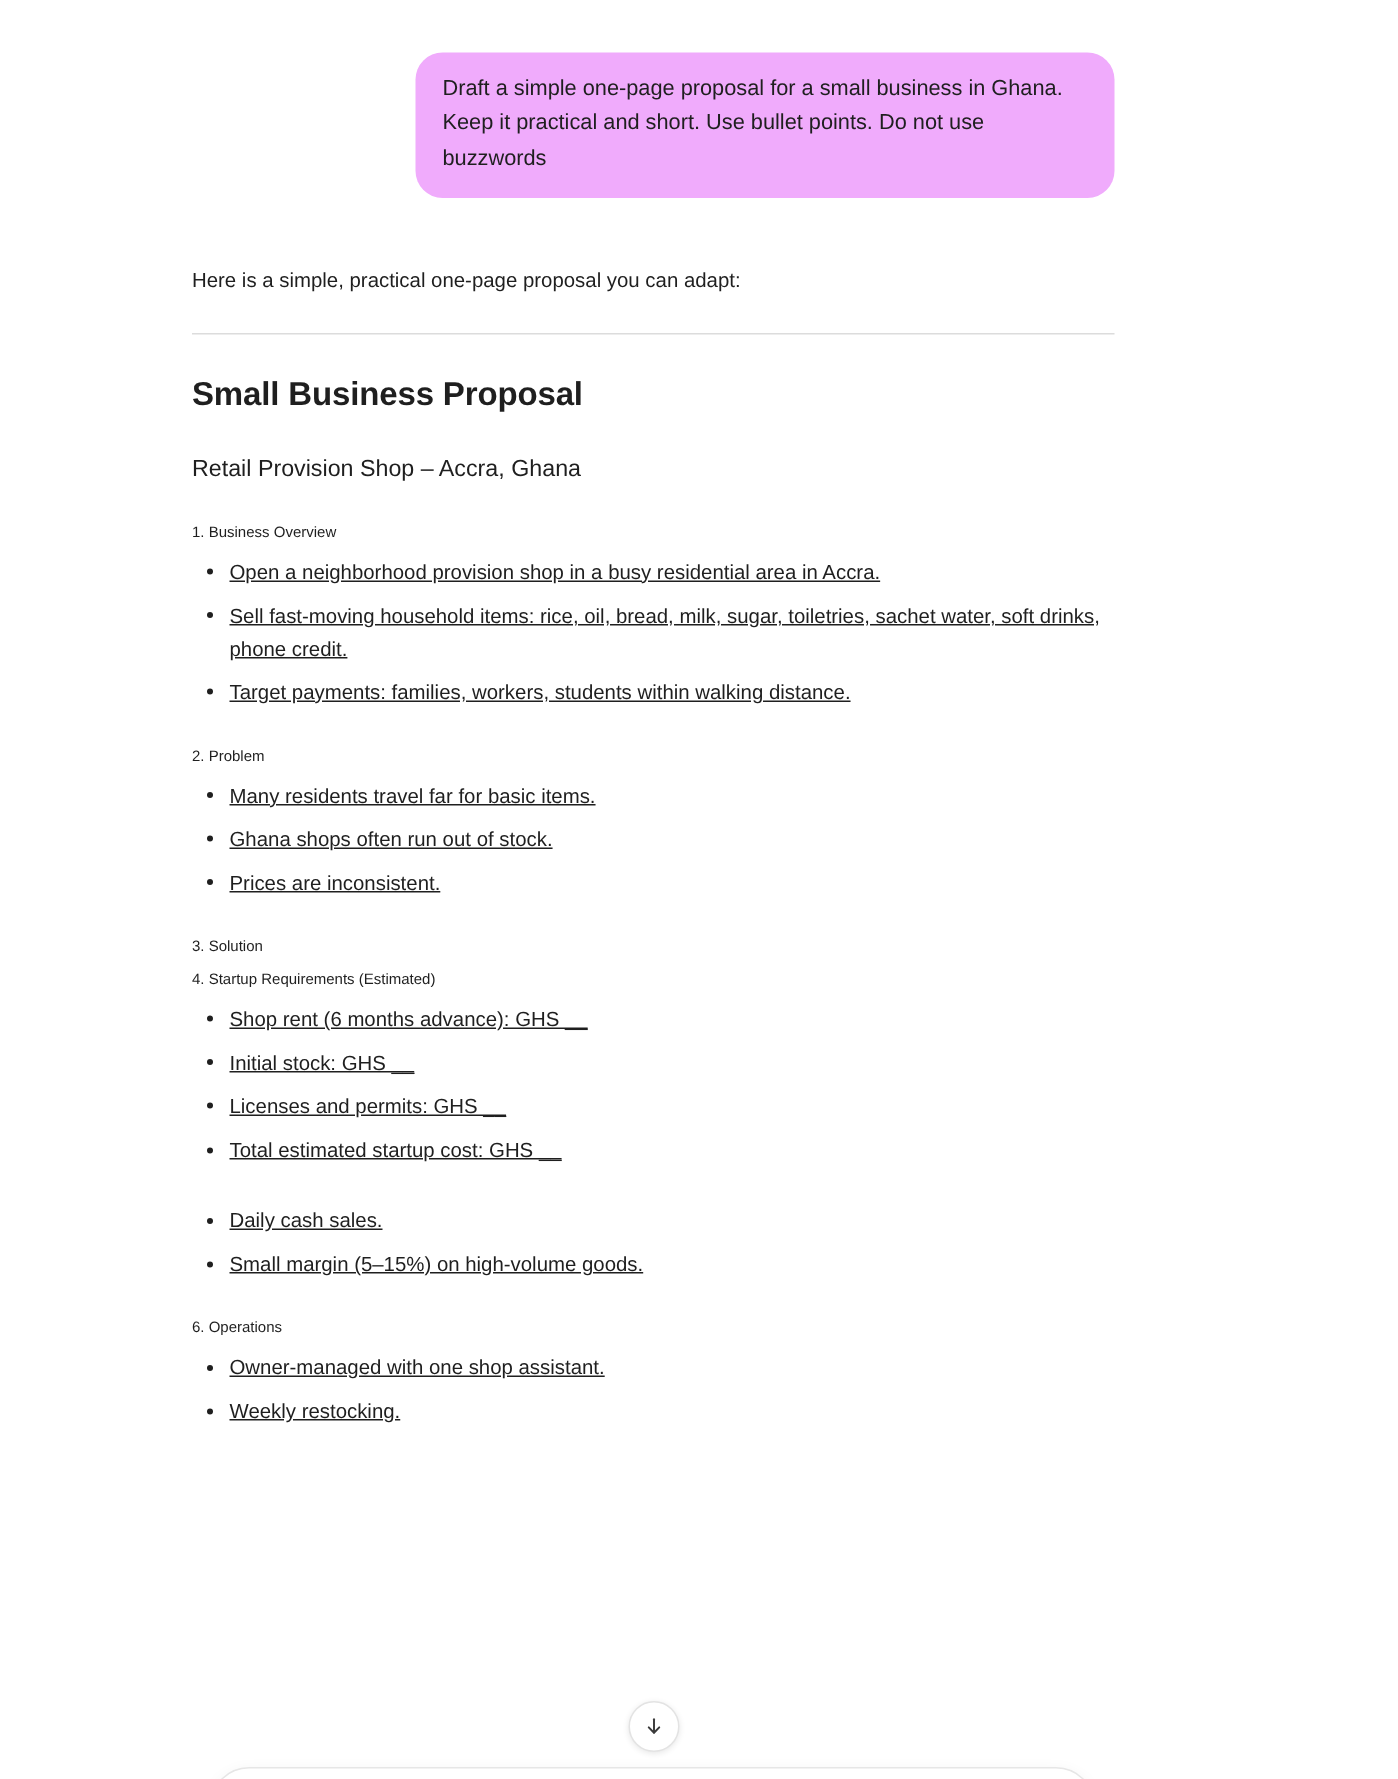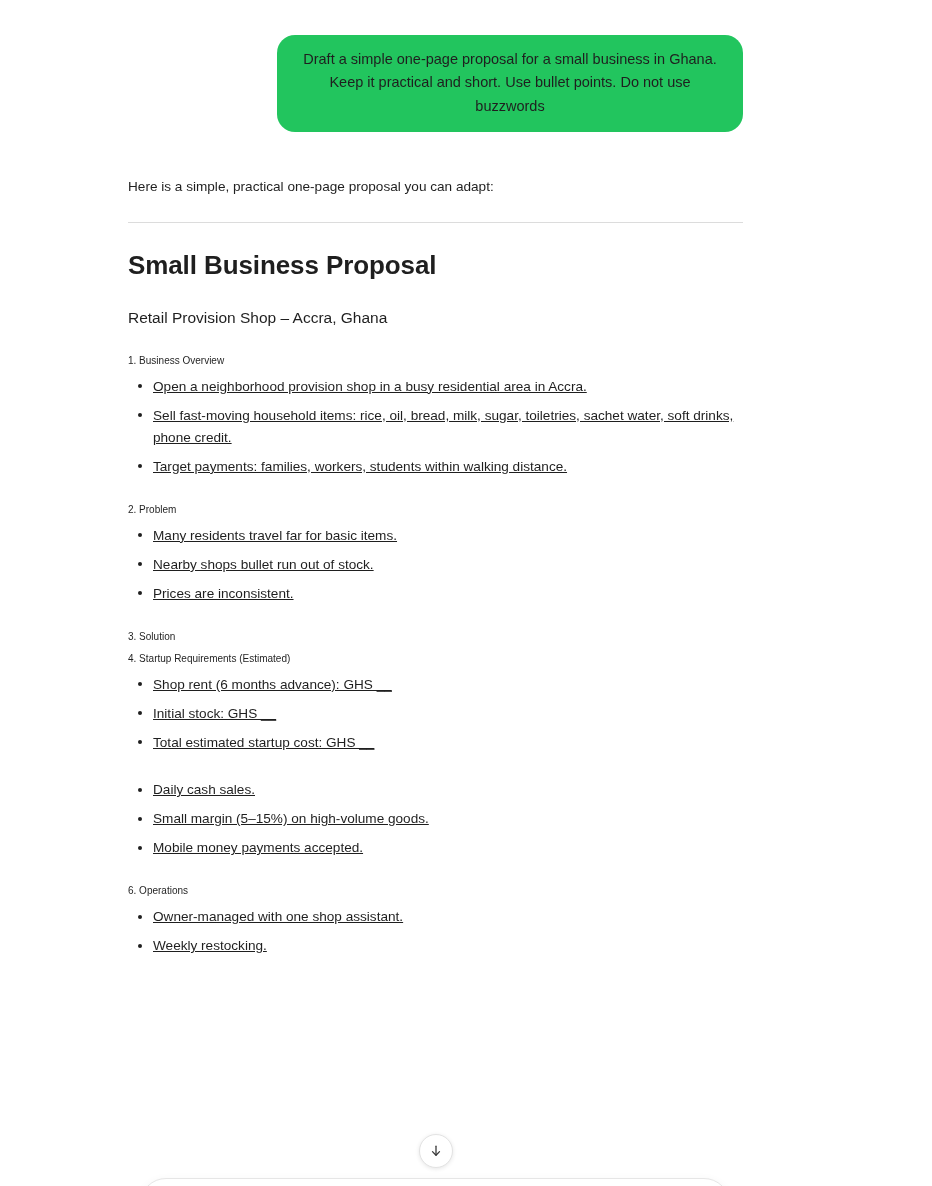--- a/index.html
+++ b/index.html
@@ -33,28 +33,28 @@
     padding-right: 189px;
   }
 
   
   .user-turn {
     display: flex;
     justify-content: flex-end;
     margin-bottom: 0;
   }
   .user-bubble {
-    background: #22c55e;
+    background: #f0abfc;
     border-radius: 18px;
     padding: 13px 18px 14px 18px;
     max-width: 430px;
     font-size: 14.5px;
     line-height: 1.62;
     color: #1f1f1f;
-    text-align: center;
+    text-align: left;
   }
 
   
   .assistant-turn {
     margin-top: 44px;
     font-size: 13.6px;
     line-height: 1.6;
     color: #1f1f1f;
   }
   .intro-line {
@@ -64,21 +64,21 @@
   }
 
   hr.rule {
     border: none;
     border-top: 1px solid #dcdcdc;
     margin: 0 0 26px 0;
     width: 615px;
   }
 
   h1.doc-title {
-    font-size: 26px;
+    font-size: 22px;
     font-weight: 600;
     letter-spacing: -0.1px;
     margin: 0 0 26px 0;
     color: #1f1f1f;
     line-height: 1.25;
   }
   h2.doc-subtitle {
     font-size: 15.5px;
     font-weight: 400;
     margin: 0 0 26px 0;
@@ -182,40 +182,40 @@
             <ul class="bullets">
               <li>Open a neighborhood provision shop in a busy residential area in Accra.</li>
               <li>Sell fast-moving household items: rice, oil, bread, milk, sugar, toiletries, sachet water, soft drinks, phone credit.</li>
               <li>Target payments: families, workers, students within walking distance.</li>
             </ul>
           </div>
           <div class="section-block">
             <h3 class="section-title">2. Problem</h3>
             <ul class="bullets">
               <li>Many residents travel far for basic items.</li>
-              <li>Nearby shops bullet run out of stock.</li>
+              <li>Ghana shops often run out of stock.</li>
               <li>Prices are inconsistent.</li>
             </ul>
           </div>
           <div class="section-block">
             <h3 class="section-title">3. Solution</h3>
           </div>
           <div class="section-block">
             <h3 class="section-title">4. Startup Requirements (Estimated)</h3>
             <ul class="bullets">
               <li>Shop rent (6 months advance): GHS __</li>
               <li>Initial stock: GHS __</li>
+              <li>Licenses and permits: GHS __</li>
               <li>Total estimated startup cost: GHS __</li>
             </ul>
           </div>
           <div class="section-block">
             <ul class="bullets">
               <li>Daily cash sales.</li>
               <li>Small margin (5–15%) on high-volume goods.</li>
-              <li>Mobile money payments accepted.</li>
             </ul>
           </div>
           <div class="section-block">
             <h3 class="section-title">6. Operations</h3>
             <ul class="bullets">
               <li>Owner-managed with one shop assistant.</li>
               <li>Weekly restocking.</li>
             </ul>
           </div>
         </div>

